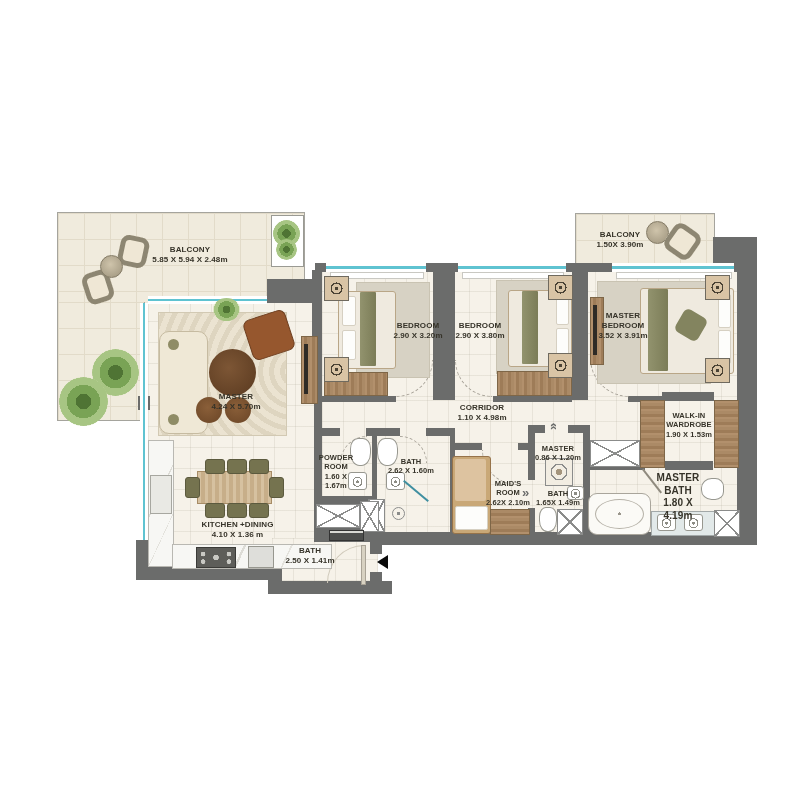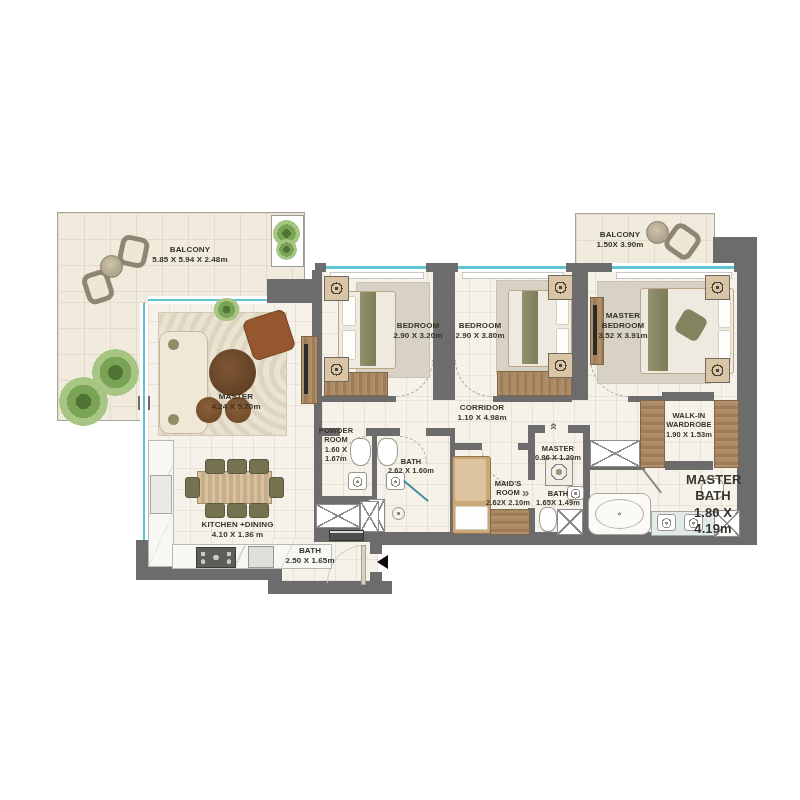--- a/index.html
+++ b/index.html
@@ -235,39 +235,39 @@
   <div class="lbl" style="left:205px;top:392px;width:62px;">
     <span>MASTER</span>
       <span>4.24 X 5.70m</span>
     </div>
   <div class="lbl" style="left:190px;top:520px;width:95px;">
     <span>KITCHEN +DINING</span>
       <span>4.10 X 1.36 m</span>
     </div>
   <div class="lbl" style="left:278px;top:546px;width:64px;">
     <span>BATH</span>
-      <span>2.50 X 1.65m</span>
+      <span>2.50 X 1.41m</span>
     </div>
   <div class="lbl" style="left:387px;top:321px;width:62px;">
     <span>BEDROOM</span>
       <span>2.90 X 3.20m</span>
     </div>
   <div class="lbl" style="left:449px;top:321px;width:62px;">
     <span>BEDROOM</span>
       <span>2.90 X 3.80m</span>
     </div>
   <div class="lbl" style="left:591px;top:311px;width:64px;">
     <span>MASTER BEDROOM</span>
       <span>3.52 X 3.91m</span>
     </div>
   <div class="lbl" style="left:449px;top:403px;width:66px;">
     <span>CORRIDOR</span>
       <span>1.10 X 4.98m</span>
     </div>
-  <div class="lbl" style="left:313px;top:426px;width:46px;font-size:7.5px;">
+  <div class="lbl" style="left:313px;top:453px;width:46px;font-size:7.5px;">
     <span>POWDER ROOM</span>
       <span>1.60 X 1.67m</span>
     </div>
   <div class="lbl" style="left:384px;top:457px;width:54px;font-size:7.5px;">
     <span>BATH</span>
       <span>2.62 X 1.60m</span>
     </div>
   <div class="lbl" style="left:483px;top:479px;width:50px;font-size:7.5px;">
     <span>MAID'S ROOM</span>
       <span>2.62X 2.10m</span>
@@ -277,18 +277,18 @@
       <span>1.65X 1.49m</span>
     </div>
   <div class="lbl" style="left:529px;top:444px;width:58px;font-size:7.5px;">
     <span>MASTER</span>
       <span>0.86 X 1.20m</span>
     </div>
   <div class="lbl" style="left:659px;top:411px;width:60px;font-size:7.5px;">
     <span>WALK-IN WARDROBE</span>
       <span>1.90 X 1.53m</span>
     </div>
-  <div class="lbl" style="left:686px;top:472px;width:54px;font-size:13px;">
+  <div class="lbl" style="left:651px;top:472px;width:54px;font-size:10px;">
     <span>MASTER BATH</span>
       <span>1.80 X 4.19m</span>
     </div>
 
 </div>
 
 </body></html>

